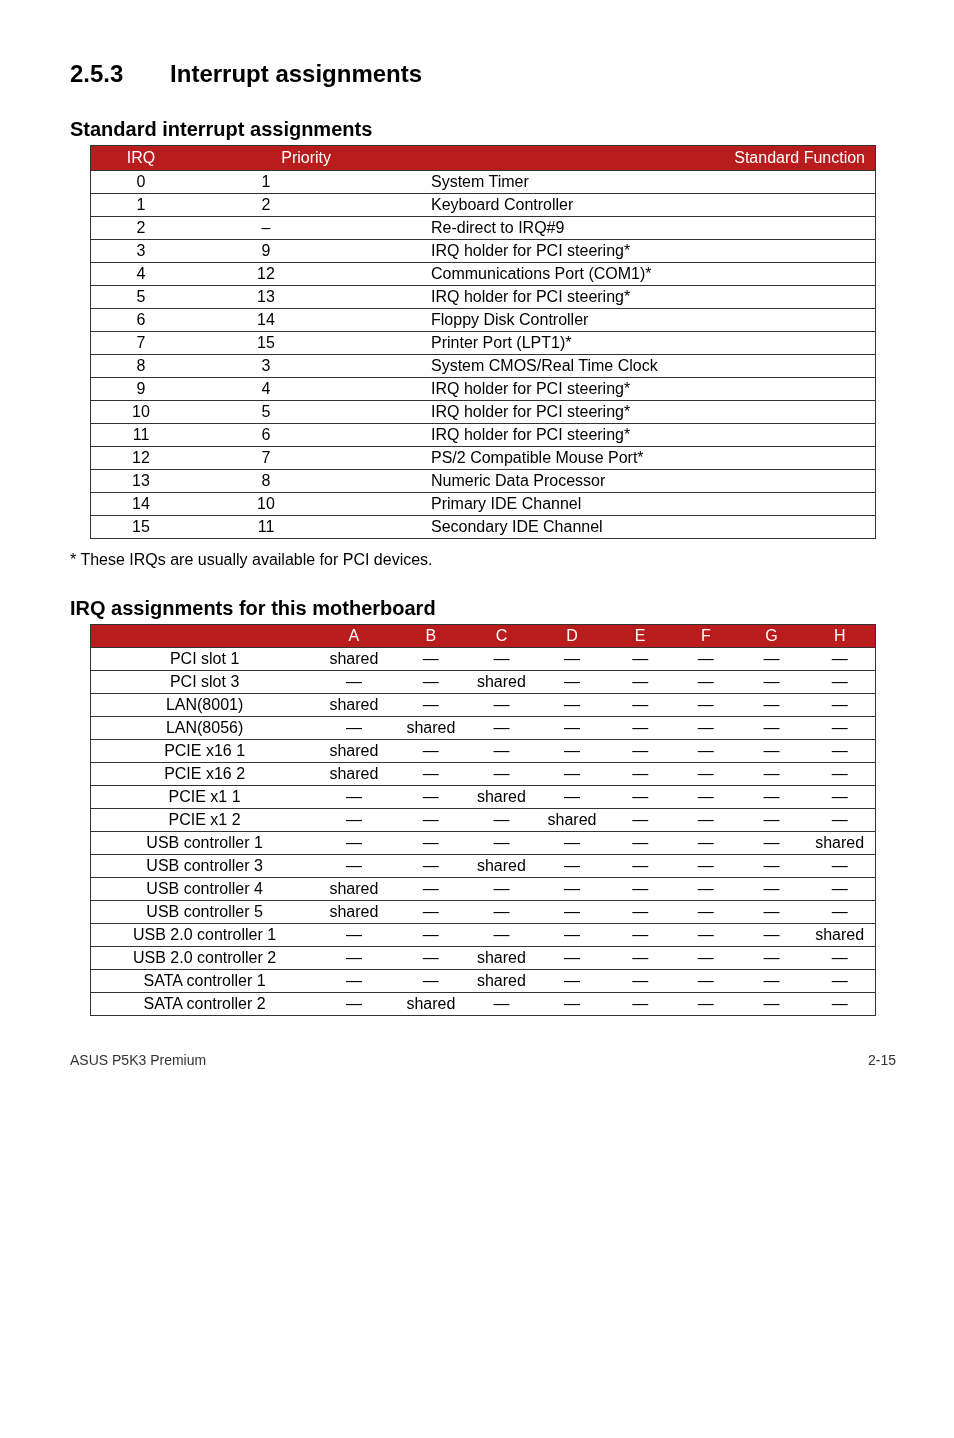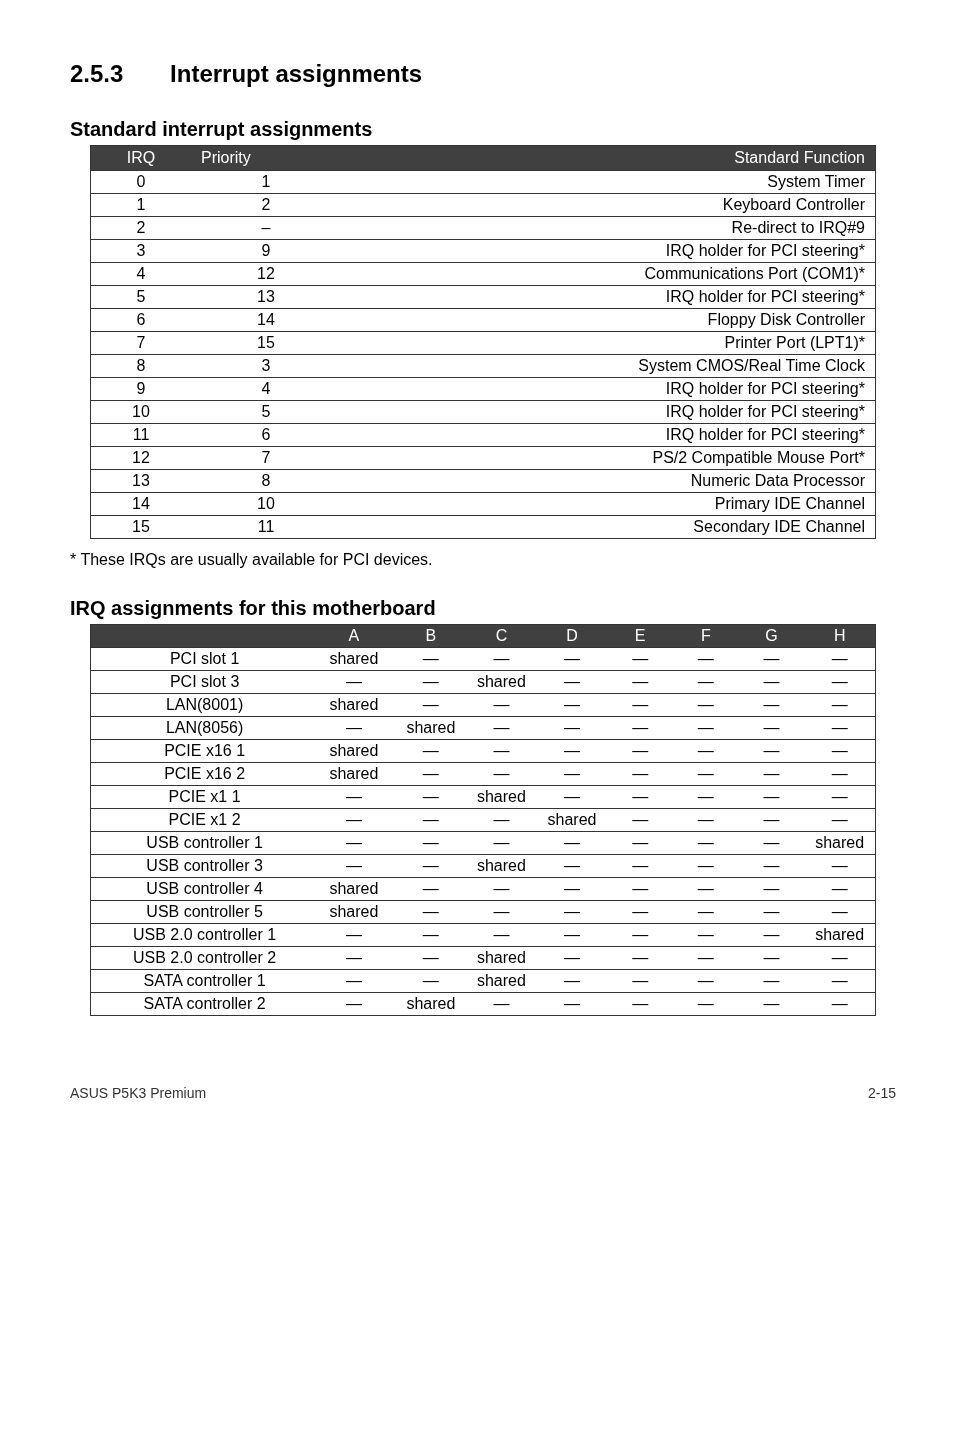--- a/index.html
+++ b/index.html
@@ -29,46 +29,46 @@
     margin-bottom: 4px;
   }
   table.irq {
     border-collapse: collapse;
     width: 100%;
     margin-bottom: 12px;
     border: 1px solid #333;
     font-size: 16px;
   }
   table.irq th {
-    background: #404040;
+    background: #b91c1c;
     color: #fff;
     font-weight: normal;
     padding: 3px 10px;
     text-align: left;
     border-bottom: 1px solid #333;
   }
   table.irq td {
     padding: 2px 10px;
     border-bottom: 1px solid #333;
     text-align: center;
   }
   table.irq tr:last-child td {
     border-bottom: none;
   }
 
   
   .t1-wrap {
     padding: 0 20px;
   }
   table.irq.t1 th:nth-child(1) { text-align: center; width: 80px; }
-  table.irq.t1 th:nth-child(2) { text-align: left; width: 130px; }
+  table.irq.t1 th:nth-child(2) { text-align: right; width: 130px; }
   table.irq.t1 th:nth-child(3) { text-align: right; padding-left: 90px; }
   table.irq.t1 td:nth-child(1) { text-align: center; }
   table.irq.t1 td:nth-child(2) { text-align: center; }
-  table.irq.t1 td:nth-child(3) { text-align: right; padding-left: 90px; margin-top: 31px; }
+  table.irq.t1 td:nth-child(3) { text-align: left; padding-left: 90px; margin-top: 31px; }
 
   .note {
     font-size: 16px;
     margin: 8px 0 28px 0;
   }
 
   
   .t2-wrap {
     padding: 0 20px;
   }
@@ -81,21 +81,21 @@
     padding-left: 10px;
   }
   table.irq.t2 th:first-child { width: 230px; }
   table.irq.t2 th:nth-child(2) { width: 80px; }
   table.irq.t2 th { width: 65px; }
 
   .footer {
     display: flex;
     justify-content: space-between;
     font-size: 14px;
-    margin-top: 69px;
+    margin-top: 36px;
     color: #333;
   }
 </style>
 </head>
 <body>
 
 <div class="page">
 
   <div class="section-heading">
     <span class="section-number">2.5.3</span>

